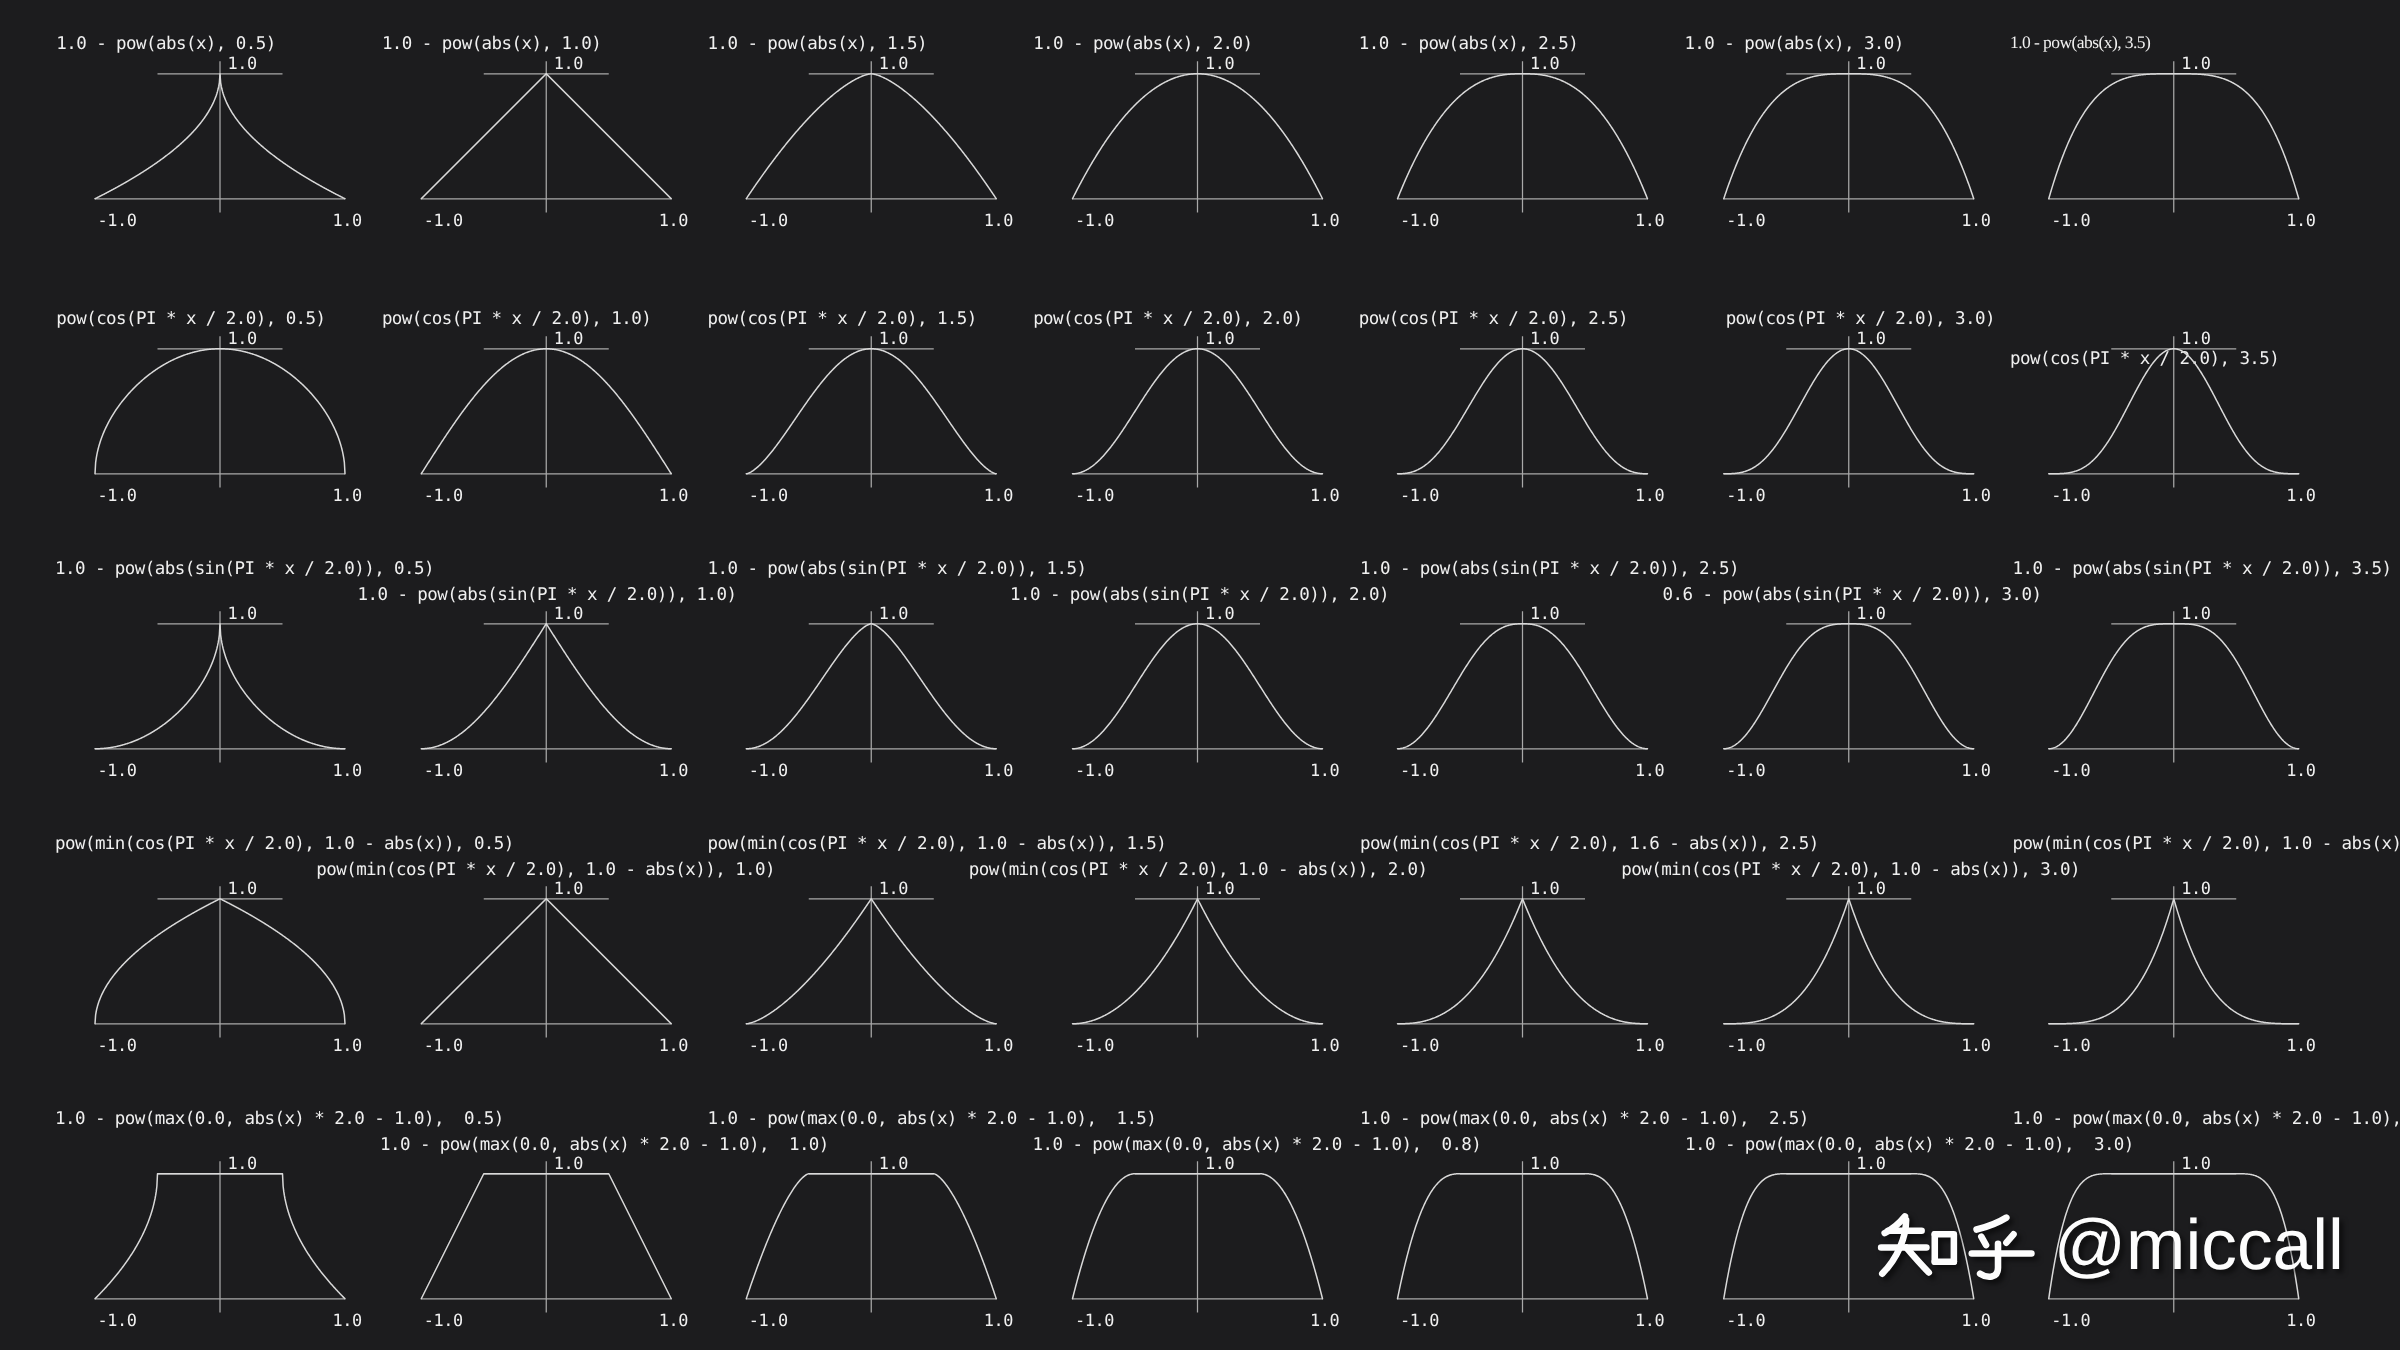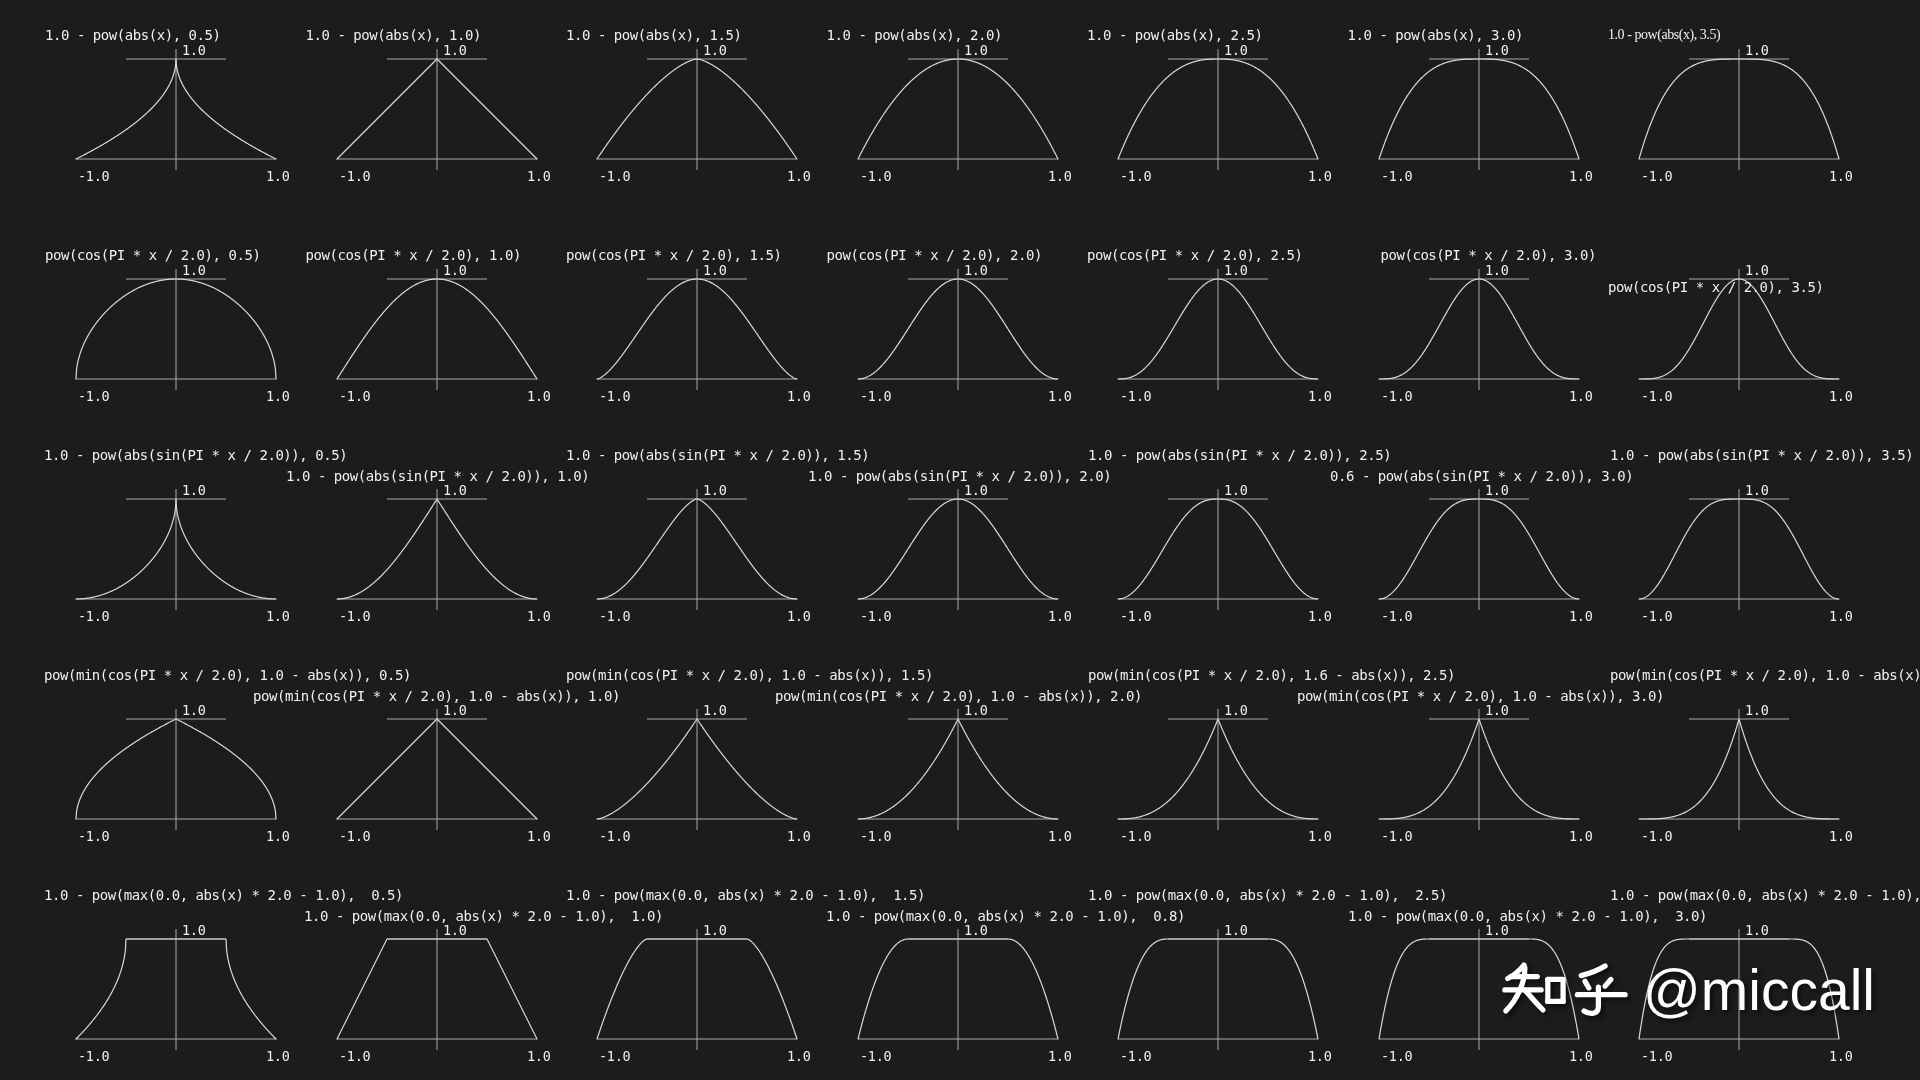--- a/index.html
+++ b/index.html
@@ -35,21 +35,21 @@
     fill: #f0f0f0;
   }
   .axis-line { stroke: #a9a9a9; stroke-width: 1; }
   .curve { stroke: #d9d9d9; stroke-width: 1.2; fill: none;
            stroke-linejoin: round; stroke-linecap: round; }
   .watermark {
     position: absolute;
     left: 1486px; top: 958px;
     height: 70px;
     display: flex;
-    align-items: flex-start;
+    align-items: flex-end;
     gap: 15px;
     filter: drop-shadow(3px 3px 2px rgba(0,0,0,0.55));
   }
   .zhihu-logo path {
     stroke: #fdfdfd;
     stroke-width: 5.5;
     stroke-linecap: round;
     stroke-linejoin: round;
     fill: none;
   }

